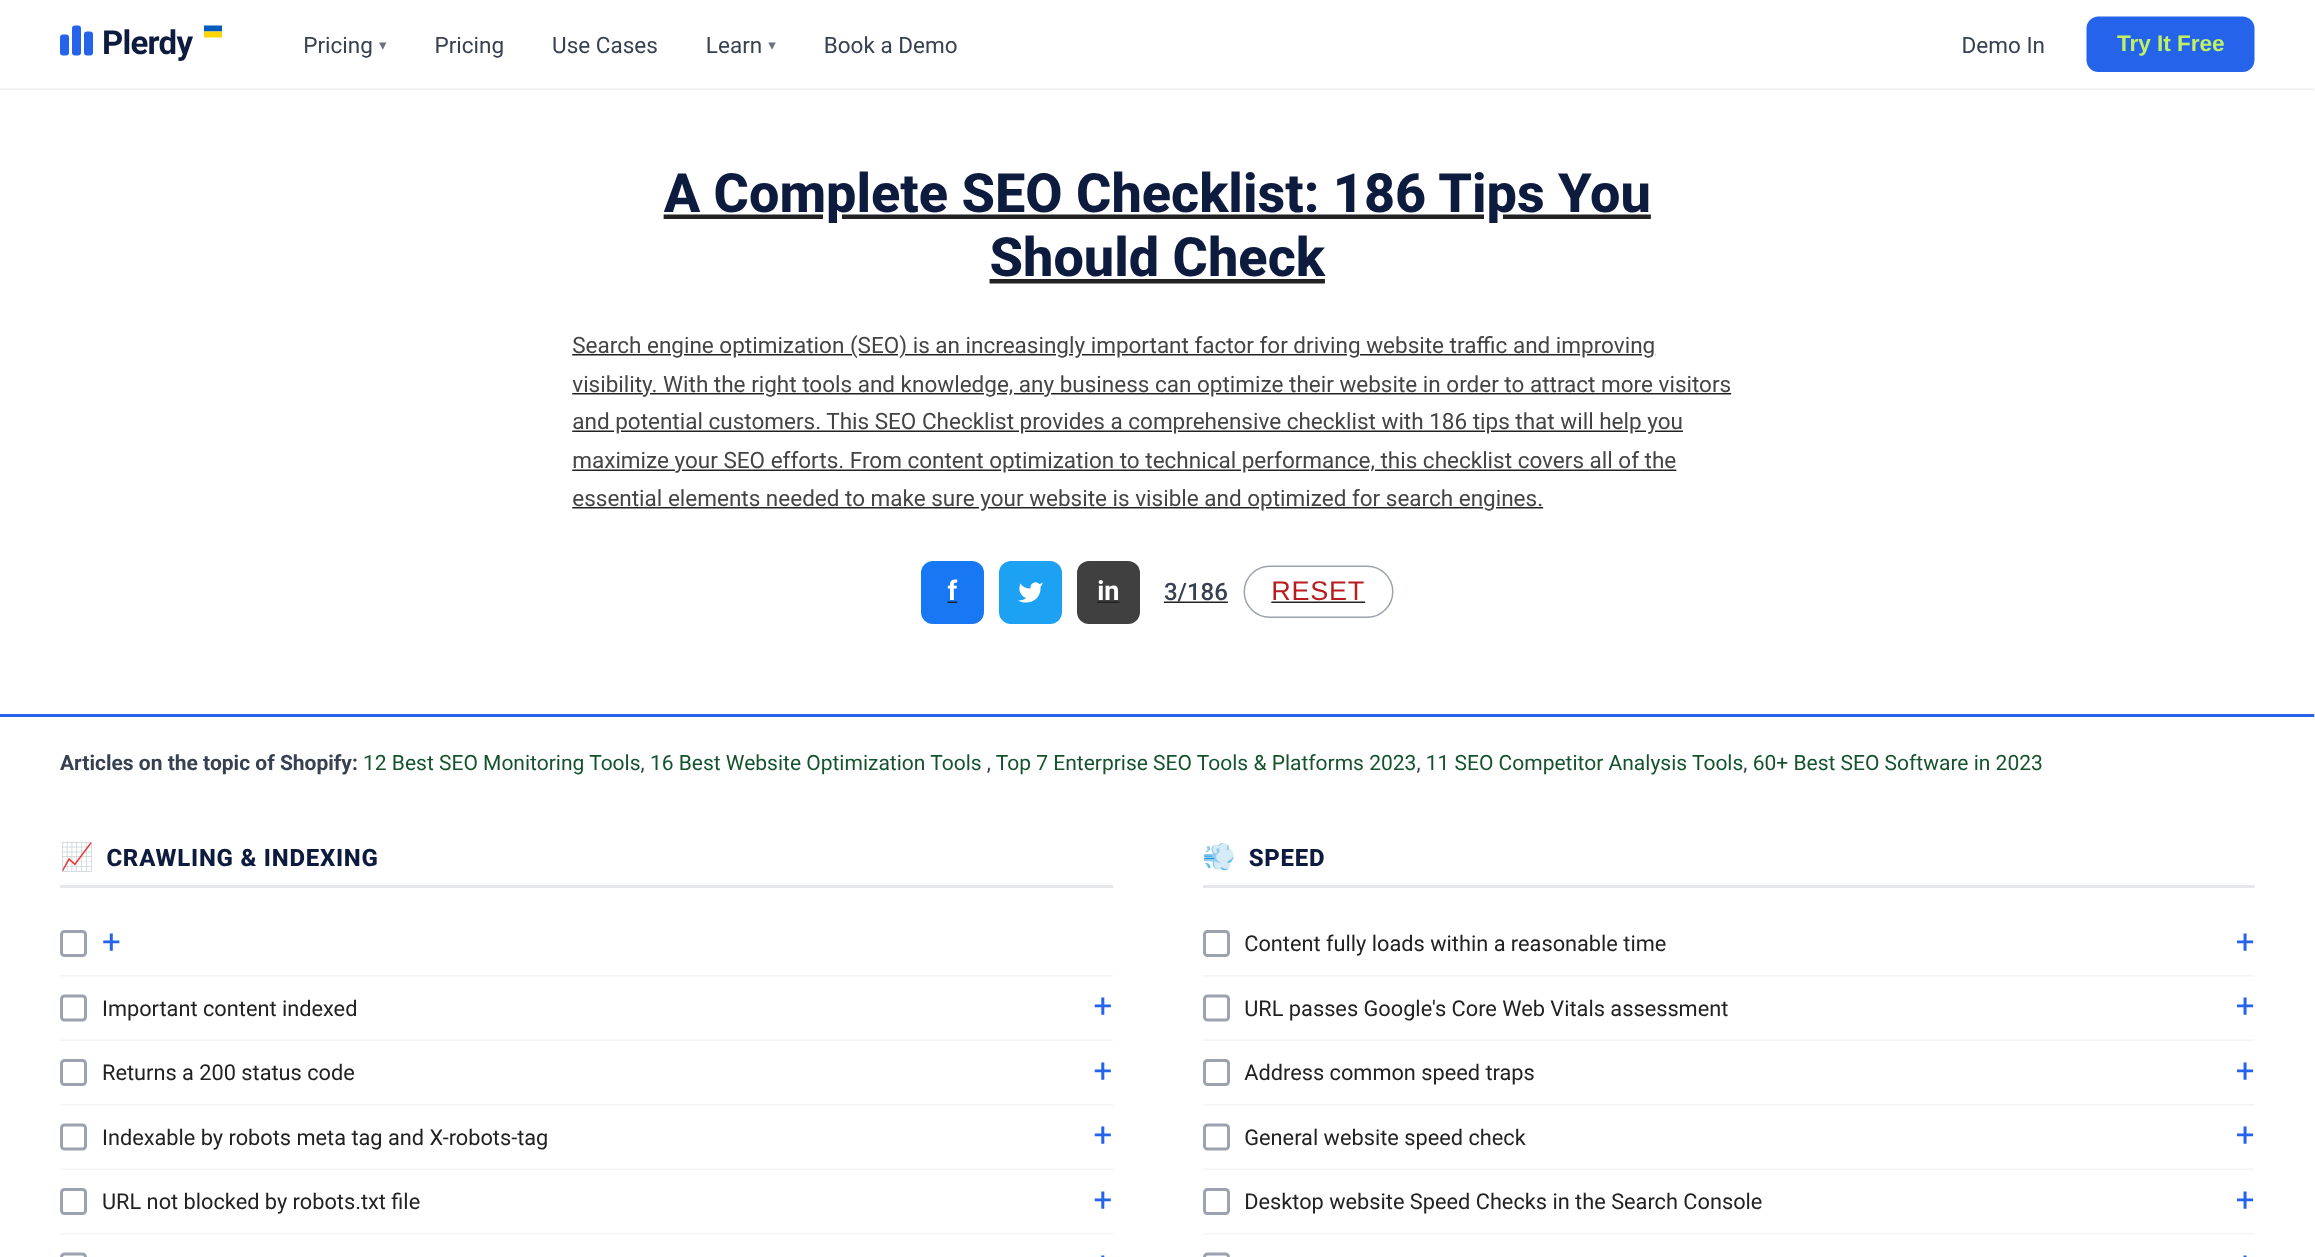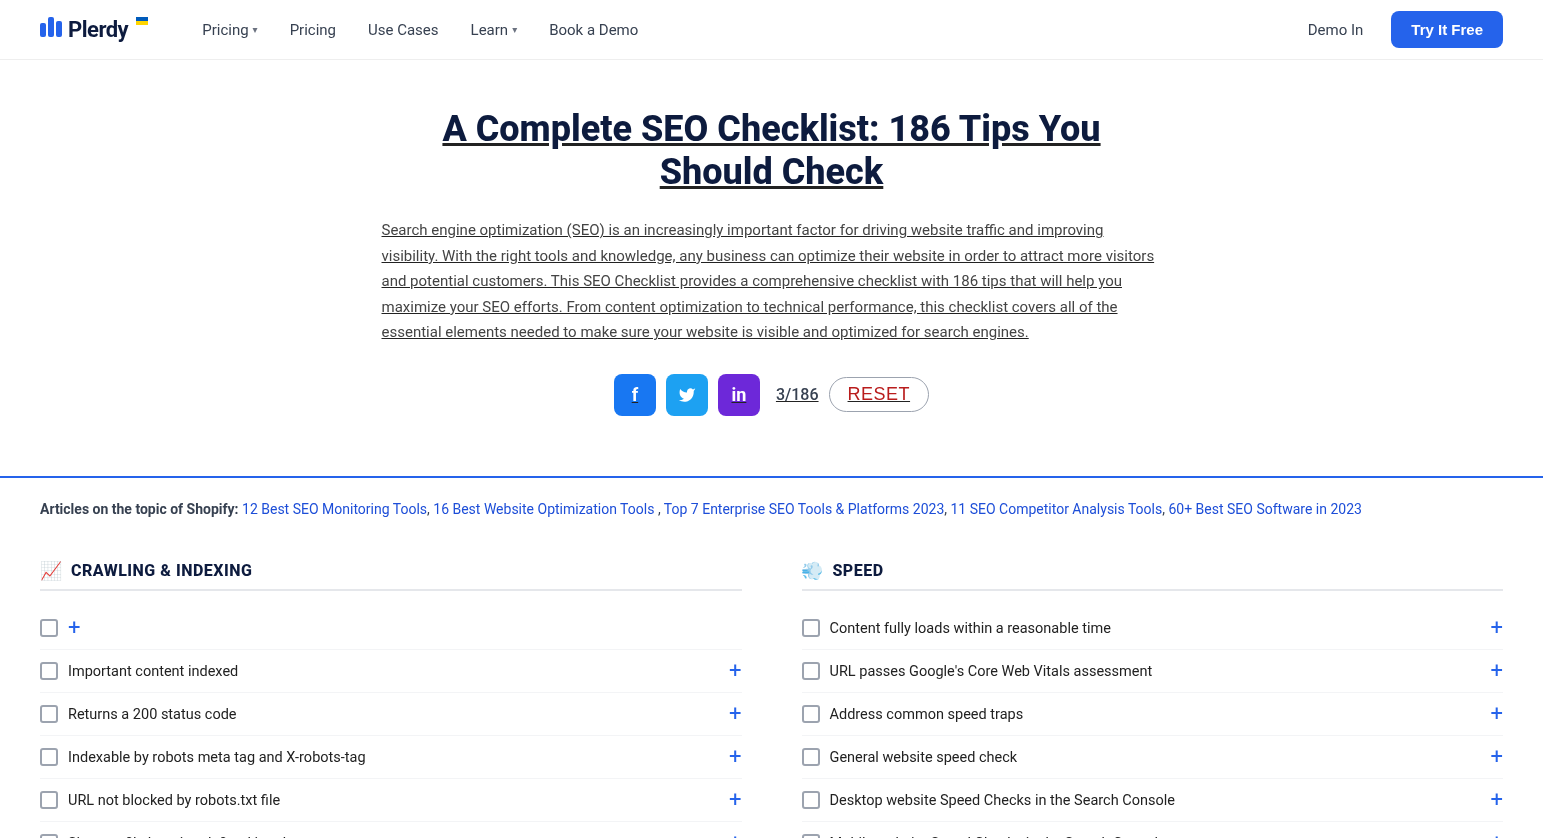--- a/index.html
+++ b/index.html
@@ -77,21 +77,21 @@
       gap: 16px;
     }
     .sign-in {
       font-size: 15px;
       color: #374151;
       cursor: pointer;
       padding: 8px 12px;
     }
     .try-free-btn {
       background: #2563eb;
-      color: #ffffff;
+      color: #bef264;
       border: none;
       border-radius: 8px;
       padding: 10px 20px;
       font-size: 15px;
       font-weight: 600;
       cursor: pointer;
       white-space: nowrap;
     }
 
     
@@ -132,21 +132,21 @@
       display: flex;
       align-items: center;
       justify-content: center;
       cursor: pointer;
       color: #fff;
       font-size: 18px;
       font-weight: 700;
     }
     .social-fb { background: #1877f2; }
     .social-tw { background: #1da1f2; }
-    .social-li { background: #6d28d9; }
+    .social-li { background: #404040; }
     .counter-text {
       font-size: 16px;
       color: #374151;
       font-weight: 500;
       margin-left: 6px;
     }
     .reset-btn {
       border: 1.5px solid #9ca3af;
       border-radius: 20px;
       padding: 6px 18px;
@@ -163,21 +163,21 @@
 
     
     .articles-row {
       padding: 20px 40px;
       font-size: 14px;
       color: #374151;
       line-height: 1.6;
     }
     .articles-row strong { font-weight: 700; }
     .articles-row a {
-      color: #1d4ed8;
+      color: #14532d;
       text-decoration: none;
     }
 
     
     .checklist-grid {
       display: grid;
       grid-template-columns: 1fr 1fr;
       padding: 20px 40px;
       gap: 0 60px;
     }

